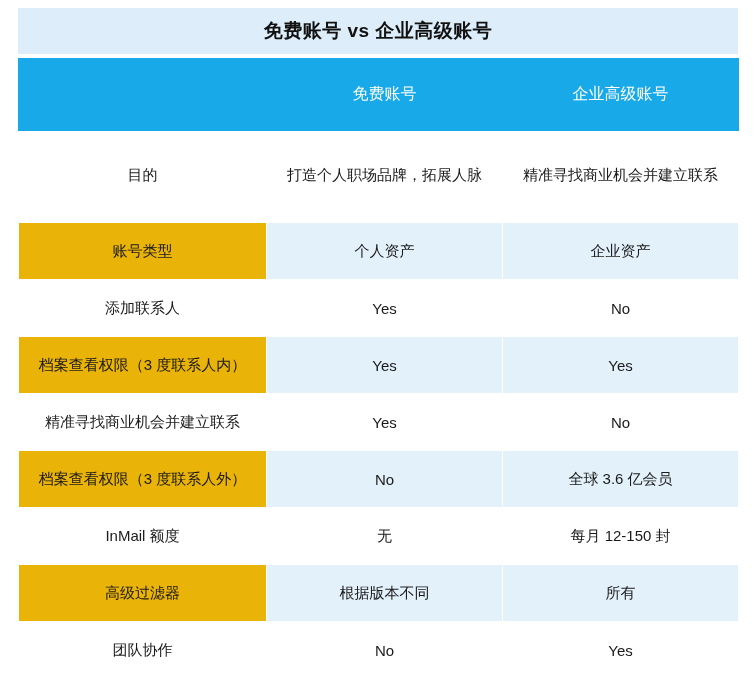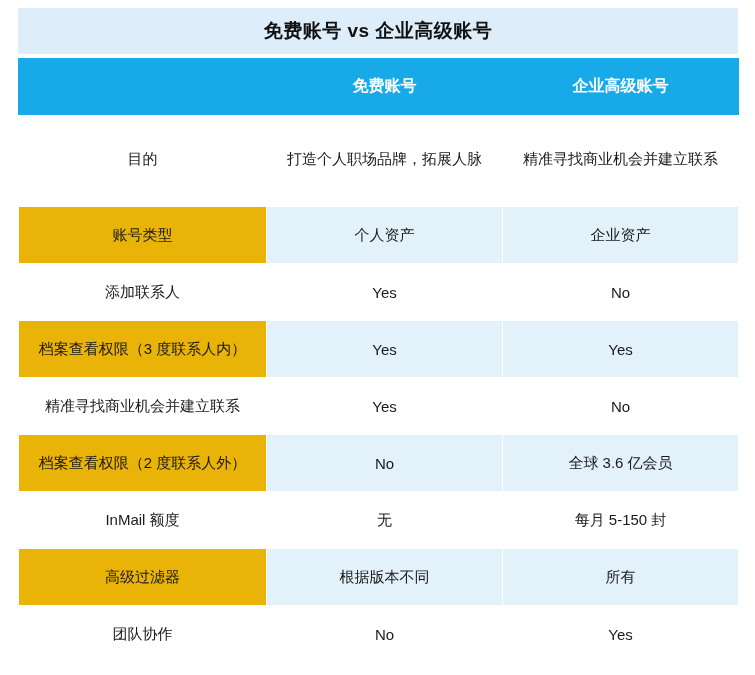--- a/index.html
+++ b/index.html
@@ -53,23 +53,23 @@
     border: 1px solid #ffffff;
     text-align: center;
     vertical-align: middle;
     font-size: 15px;
     padding: 6px 10px;
     box-sizing: border-box;
   }
   table.cmp thead th {
     background: #17a9e8;
     color: #ffffff;
-    height: 56px;
+    height: 72px;
     font-size: 16px;
-    font-weight: bold;
+    font-weight: normal;
     border-color: #17a9e8;
   }
   table.cmp thead th.blank {
     background: #17a9e8;
   }
   tr.band-a td {
     background: #ffffff;
   }
   tr.band-b td {
     background: #e3f1fb;
@@ -140,29 +140,29 @@
         <td>Yes</td>
       </tr>
 
       <tr class="band-a normal">
         <td class="label">精准寻找商业机会并建立联系</td>
         <td>Yes</td>
         <td>No</td>
       </tr>
 
       <tr class="band-b normal">
-        <td class="label">档案查看权限（2 度联系人外）</td>
+        <td class="label">档案查看权限（3 度联系人外）</td>
         <td>No</td>
         <td>全球 3.6 亿会员</td>
       </tr>
 
       <tr class="band-a normal">
         <td class="label">InMail 额度</td>
         <td>无</td>
-        <td>每月 5-150 封</td>
+        <td>每月 12-150 封</td>
       </tr>
 
       <tr class="band-b normal">
         <td class="label">高级过滤器</td>
         <td>根据版本不同</td>
         <td>所有</td>
       </tr>
 
       <tr class="band-a normal">
         <td class="label">团队协作</td>

